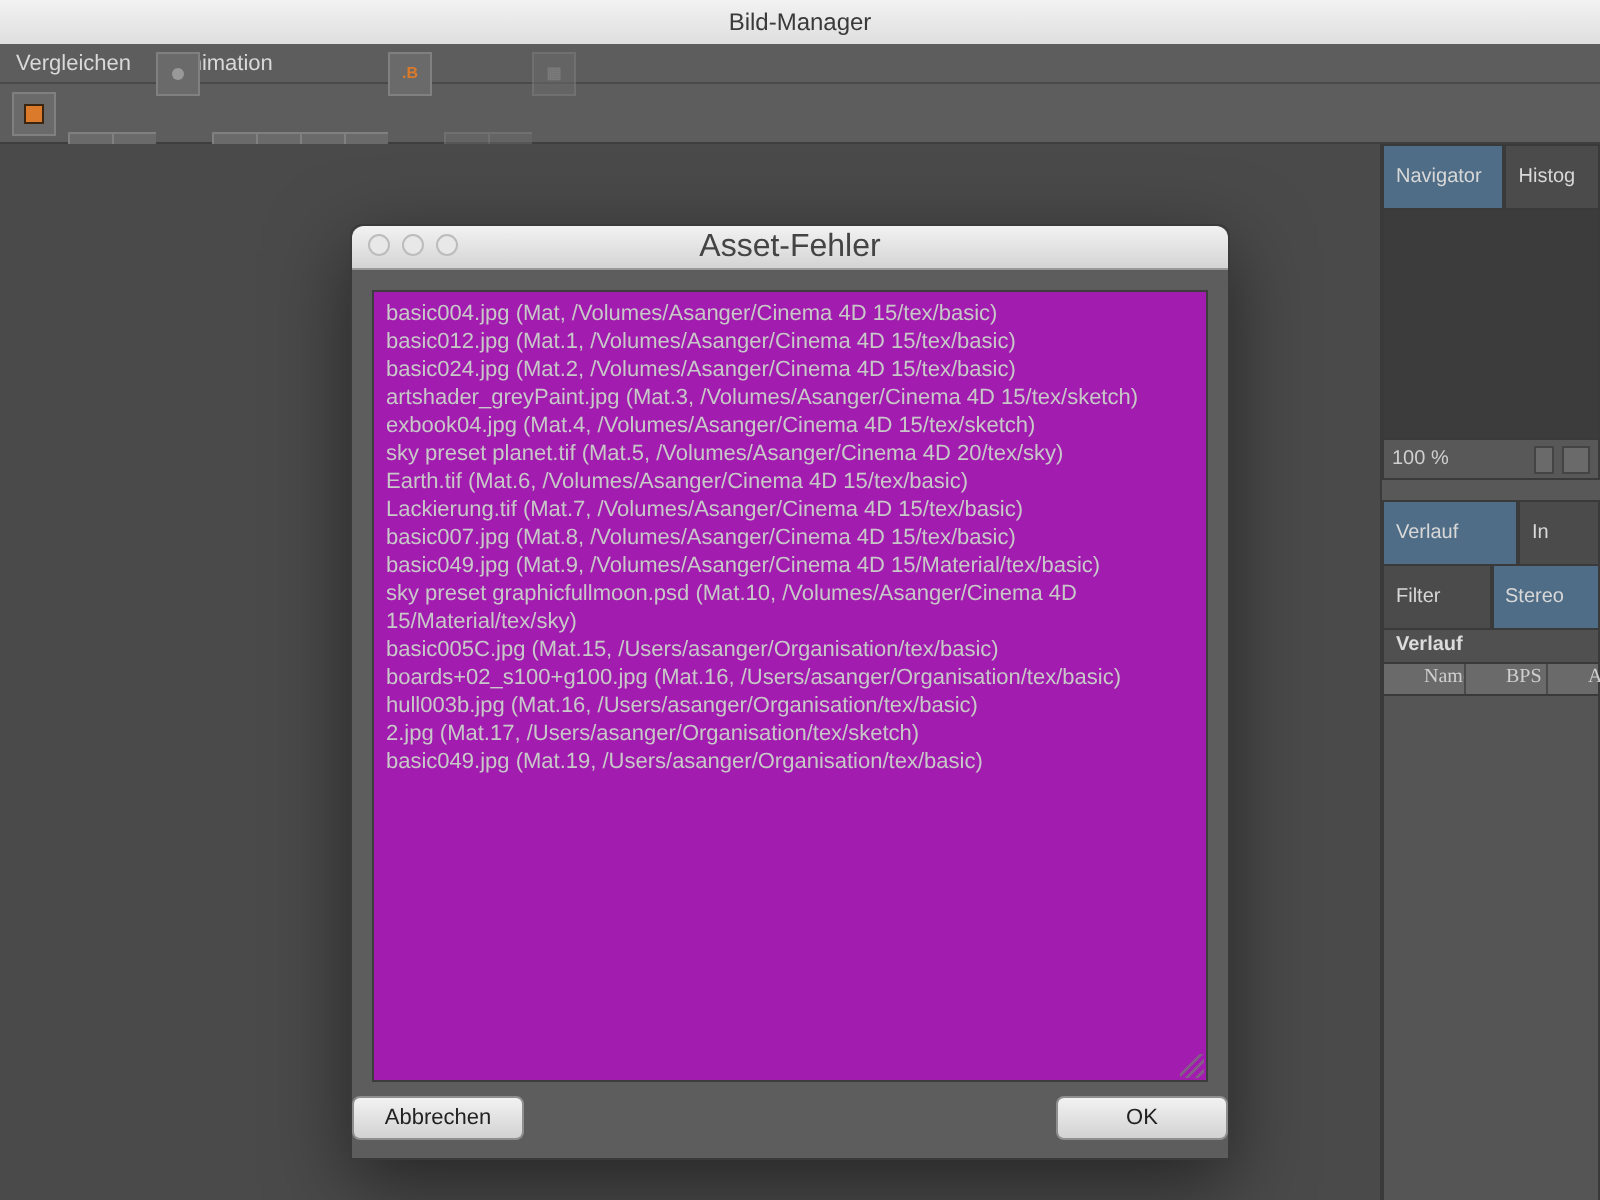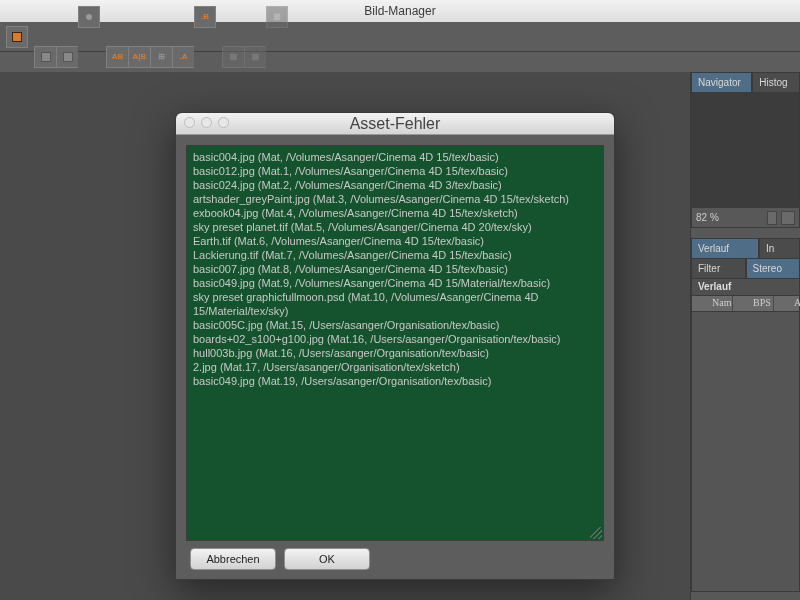--- a/index.html
+++ b/index.html
@@ -42,21 +42,21 @@
   background: #4a4a4a;
 }
 
 
 .sidepanel {
   position: absolute; top: 50px; right: 0; bottom: 0; width: 110px;
   background: #585858; border-left: 1px solid #3a3a3a;
 }
 .sp-tabs, .sp-tabs2 { display: flex; }
 .sp-tab {
-  flex: 1; height: 20px; font-size: 10px; color: #d8d8d8;
+  flex: 1; height: 32px; font-size: 10px; color: #d8d8d8;
   display: flex; align-items: center; padding: 2px 6px;
   background: #4b4b4b; border: 1px solid #3a3a3a; border-bottom: none;
   cursor: pointer; overflow: hidden; white-space: nowrap;
 }
 .sp-tab.active { background: #4f6d87; }
 .sp-viewport {
   height: 116px; background: #3c3c3c; border: 1px solid #3a3a3a;
 }
 .sp-zoom { display: flex; height: 20px; align-items: center; padding: 0 4px; gap: 4px; font-size: 10px; color: #cfcfcf; border: 1px solid #3a3a3a; border-top: none; }
 .sp-zoom .val { flex: 1; }
@@ -85,49 +85,53 @@
   background: linear-gradient(#f2f2f2,#d4d4d4);
   border-bottom: 1px solid #999; border-radius: 6px 6px 0 0;
   position: relative; text-align: center; font-size: 16px; color: #444; line-height: 22px;
 }
 .traffic { position: absolute; left: 8px; top: 4px; display: flex; gap: 6px; }
 .traffic span { width: 11px; height: 11px; border-radius: 50%;
   background: #e8e8e8; border: 1px solid #bcbcbc; }
 
 .dlg-body {
   flex: 1; margin: 10px 10px 4px 10px;
-  background: #14532d; border: 1px solid #3c3c3c;
+  background: #a21caf; border: 1px solid #3c3c3c;
   padding: 4px 6px; overflow: hidden; position: relative;
   font-size: 11px; color: #c8c8c8; line-height: 14px;
 }
 .dlg-body p { word-wrap: break-word; }
 .resize-grip {
   position: absolute; right: 1px; bottom: 1px; width: 12px; height: 12px;
   background:
     linear-gradient(135deg, transparent 0 40%, #777 40% 48%, transparent 48% 60%, #777 60% 68%, transparent 68% 80%, #777 80% 88%, transparent 88%);
   opacity: .7;
 }
 
 .dlg-buttons {
   flex: none; height: 34px; display: flex; gap: 8px;
-  align-items: center; justify-content: flex-start; padding-bottom: 6px; margin-left: 14px;
+  align-items: center; justify-content: space-between; padding-bottom: 6px;
 }
 .dlg-btn {
   min-width: 86px; height: 22px; font-size: 11px; color: #222;
   background: linear-gradient(#f2f2f2,#d2d2d2);
   border: 1px solid #8f8f8f; border-radius: 4px; cursor: pointer;
 }
 </style>
 </head>
 <body>
 
 <div class="titlebar">Bild-Manager</div>
 
 <div class="chrome">
 
+  <div class="menubar">
+    <span>Vergleichen</span>
+    <span>Animation</span>
+  </div>
 
   <div class="toolbar">
     <div class="tb-group">
       <div class="tb-btn">
           <span class="sq-o"></span>
         </div>
     </div>
     <div class="tb-group">
       <div class="tb-btn">
           <span class="sq-g"></span>
@@ -171,21 +175,21 @@
 
   <div class="work"></div>
 
   <div class="sidepanel">
     <div class="sp-tabs">
       <div class="sp-tab active" style="flex:1.4">Navigator</div>
       <div class="sp-tab">Histog</div>
     </div>
     <div class="sp-viewport"></div>
     <div class="sp-zoom">
-      <span class="val">82 %</span>
+      <span class="val">100 %</span>
       <span class="spin"></span>
       <span class="tiny"></span>
     </div>
 
     <div style="height:10px"></div>
 
     <div class="sp-tabs">
       <div class="sp-tab active">Verlauf</div>
       <div class="sp-tab" style="flex:.5">In</div>
     </div>
@@ -210,21 +214,21 @@
       <span></span>
       <span></span>
       <span></span>
     </div>
     <span>Asset-Fehler</span>
   </div>
 
   <div class="dlg-body">
     <p>basic004.jpg (Mat, /Volumes/Asanger/Cinema 4D 15/tex/basic)</p>
     <p>basic012.jpg (Mat.1, /Volumes/Asanger/Cinema 4D 15/tex/basic)</p>
-    <p>basic024.jpg (Mat.2, /Volumes/Asanger/Cinema 4D 3/tex/basic)</p>
+    <p>basic024.jpg (Mat.2, /Volumes/Asanger/Cinema 4D 15/tex/basic)</p>
     <p>artshader_greyPaint.jpg (Mat.3, /Volumes/Asanger/Cinema 4D 15/tex/sketch)</p>
     <p>exbook04.jpg (Mat.4, /Volumes/Asanger/Cinema 4D 15/tex/sketch)</p>
     <p>sky preset planet.tif (Mat.5, /Volumes/Asanger/Cinema 4D 20/tex/sky)</p>
     <p>Earth.tif (Mat.6, /Volumes/Asanger/Cinema 4D 15/tex/basic)</p>
     <p>Lackierung.tif (Mat.7, /Volumes/Asanger/Cinema 4D 15/tex/basic)</p>
     <p>basic007.jpg (Mat.8, /Volumes/Asanger/Cinema 4D 15/tex/basic)</p>
     <p>basic049.jpg (Mat.9, /Volumes/Asanger/Cinema 4D 15/Material/tex/basic)</p>
     <p>sky preset graphicfullmoon.psd (Mat.10, /Volumes/Asanger/Cinema 4D 15/Material/tex/sky)</p>
     <p>basic005C.jpg (Mat.15, /Users/asanger/Organisation/tex/basic)</p>
     <p>boards+02_s100+g100.jpg (Mat.16, /Users/asanger/Organisation/tex/basic)</p>

